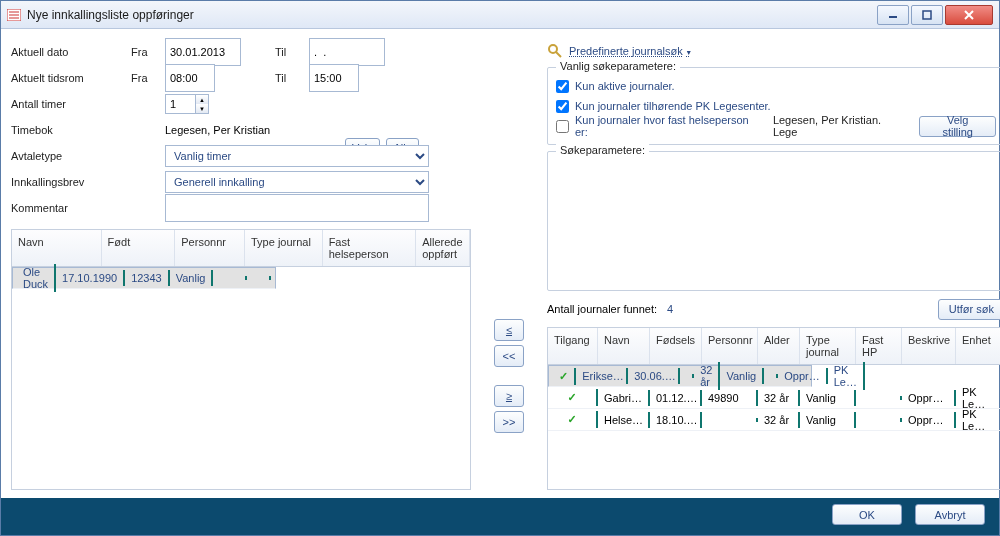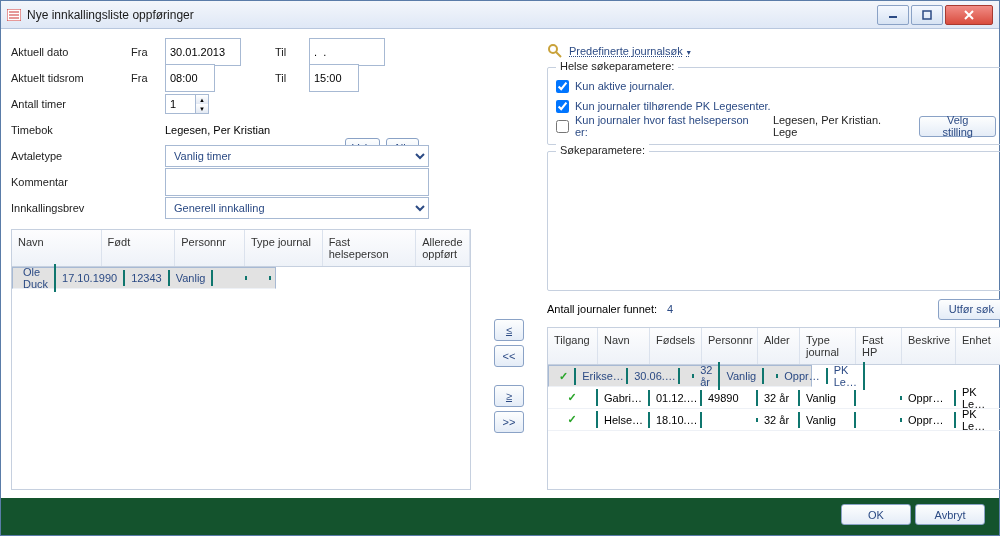--- a/index.html
+++ b/index.html
@@ -1,18 +1,18 @@
 <!DOCTYPE html>
 <html><head>
 <meta charset="utf-8">
 <style>
 * { box-sizing: border-box; margin: 0; padding: 0; font-family: "Segoe UI", Tahoma, sans-serif; font-size: 11px; }
 body { background: #d9e4f1; width: 1000px; height: 536px; overflow: hidden; }
 
-.window { width: 1000px; height: 536px; background: #14532d; border: 1px solid #5a7ca8; display: flex; flex-direction: column; }
+.window { width: 1000px; height: 536px; background: #0c4a6e; border: 1px solid #5a7ca8; display: flex; flex-direction: column; }
 .titlebar { height: 28px; background: linear-gradient(#f3f6fb,#dfe8f6); display: flex; align-items: center; border-bottom: 1px solid #b8c7de; }
 .titlebar .icon { width: 14px; height: 12px; margin: 0 6px; display: inline-block; }
 .titlebar .icon svg { display:block; }
 .titlebar .title { flex: 1; font-size: 12px; color: #1a1a1a; }
 .winbtns { display: flex; }
 .winbtn { width: 32px; height: 20px; margin-top: 0; border: 1px solid #8aa2c6; background: linear-gradient(#f4f8ff,#d7e3f3); display:flex; align-items:center; justify-content:center; border-radius: 2px; margin-right: 2px; }
 .winbtn.close { width: 48px; background: linear-gradient(#f18d86,#d94c3e); border-color:#a83a30; color:#fff; }
 .winbtn.close svg path { stroke:#fff; }
 .winbtns { margin-right: 4px; }
 
@@ -72,21 +72,21 @@
 .r-cols .r3 { width:52px;text-align:right; }
 .r-cols .r4 { width:56px; }
 .r-cols .r5 { width:42px; }
 .r-cols .r6 { width:56px; }
 .r-cols .r7 { width:46px; }
 .r-cols .r8 { width:54px; }
 .r-cols .r9 { width:48px; }
 
 .check { color:#2aa52a; font-weight:bold; display:flex; justify-content:center; width:100%; }
 
-.footer { display:flex; justify-content:flex-end; gap:4px; padding: 6px 14px 10px 0; }
+.footer { display:flex; justify-content:flex-end; gap:13px; padding: 6px 14px 10px 0; }
 
 .midbtn { width:30px; height:22px; display:flex; align-items:center; justify-content:center; background:linear-gradient(#fdfefe,#e4ecf7); border:1px solid #8aa2c6; border-radius:3px; color:#2b4a84; text-decoration: underline; font-size:11px; cursor:pointer; }
 .midbtn.nou { text-decoration:none; }
 
 </style>
 </head>
 <body>
 
 <div class="window">
   <div class="titlebar">
@@ -155,28 +155,28 @@
         <button class="btn small">Velg</button>
         <span style="width:6px"></span>
         <button class="btn small">Alle</button>
       </div>
       <div class="formrow">
         <span class="lbl">Avtaletype</span>
         <span class="sublbl"></span>
         <select class="sel full"><option>Vanlig timer</option></select>
       </div>
       <div class="formrow">
+        <span class="lbl">Innkallingsbrev</span>
+        <span class="sublbl"></span>
+        <select class="sel full"><option>Generell innkalling</option></select>
+      </div>
+      <div class="formrow">
         <span class="lbl">Kommentar</span>
         <span class="sublbl"></span>
         <input class="txt" style="width: 264px;" value="">
-      </div>
-      <div class="formrow">
-        <span class="lbl">Innkallingsbrev</span>
-        <span class="sublbl"></span>
-        <select class="sel full"><option>Generell innkalling</option></select>
       </div>
 
       <div class="tablewrap left-cols">
         <div class="thead">
           <div class="th c1">Navn</div>
           <div class="th c2">Født</div>
           <div class="th c3">Personnr</div>
           <div class="th c4">Type journal</div>
           <div class="th c5">Fast helseperson</div>
           <div class="th c6">Allerede oppført</div>
@@ -205,21 +205,21 @@
         <span class="sicon">
           <svg width="16" height="16">
               <circle cx="6" cy="6" r="4" fill="none" stroke="#c9a23a" stroke-width="2"></circle>
               <line x1="9" y1="9" x2="14" y2="14" stroke="#c9a23a" stroke-width="2"></line>
             </svg>
         </span>
         <span class="linklike"><span>Predefinerte journalsøk</span><span class="arrow">▾</span></span>
       </div>
 
       <div class="group">
-        <span class="legend">Helse søkeparametere:</span>
+        <span class="legend">Vanlig søkeparametere:</span>
         <div class="chkrow">
           <input type="checkbox" checked="" style="">
           <span>Kun aktive journaler.</span>
         </div>
         <div class="chkrow">
           <input type="checkbox" checked="" style="">
           <span>Kun journaler tilhørende PK Legesenter.</span>
         </div>
         <div class="chkrow">
           <input type="checkbox" style="">

